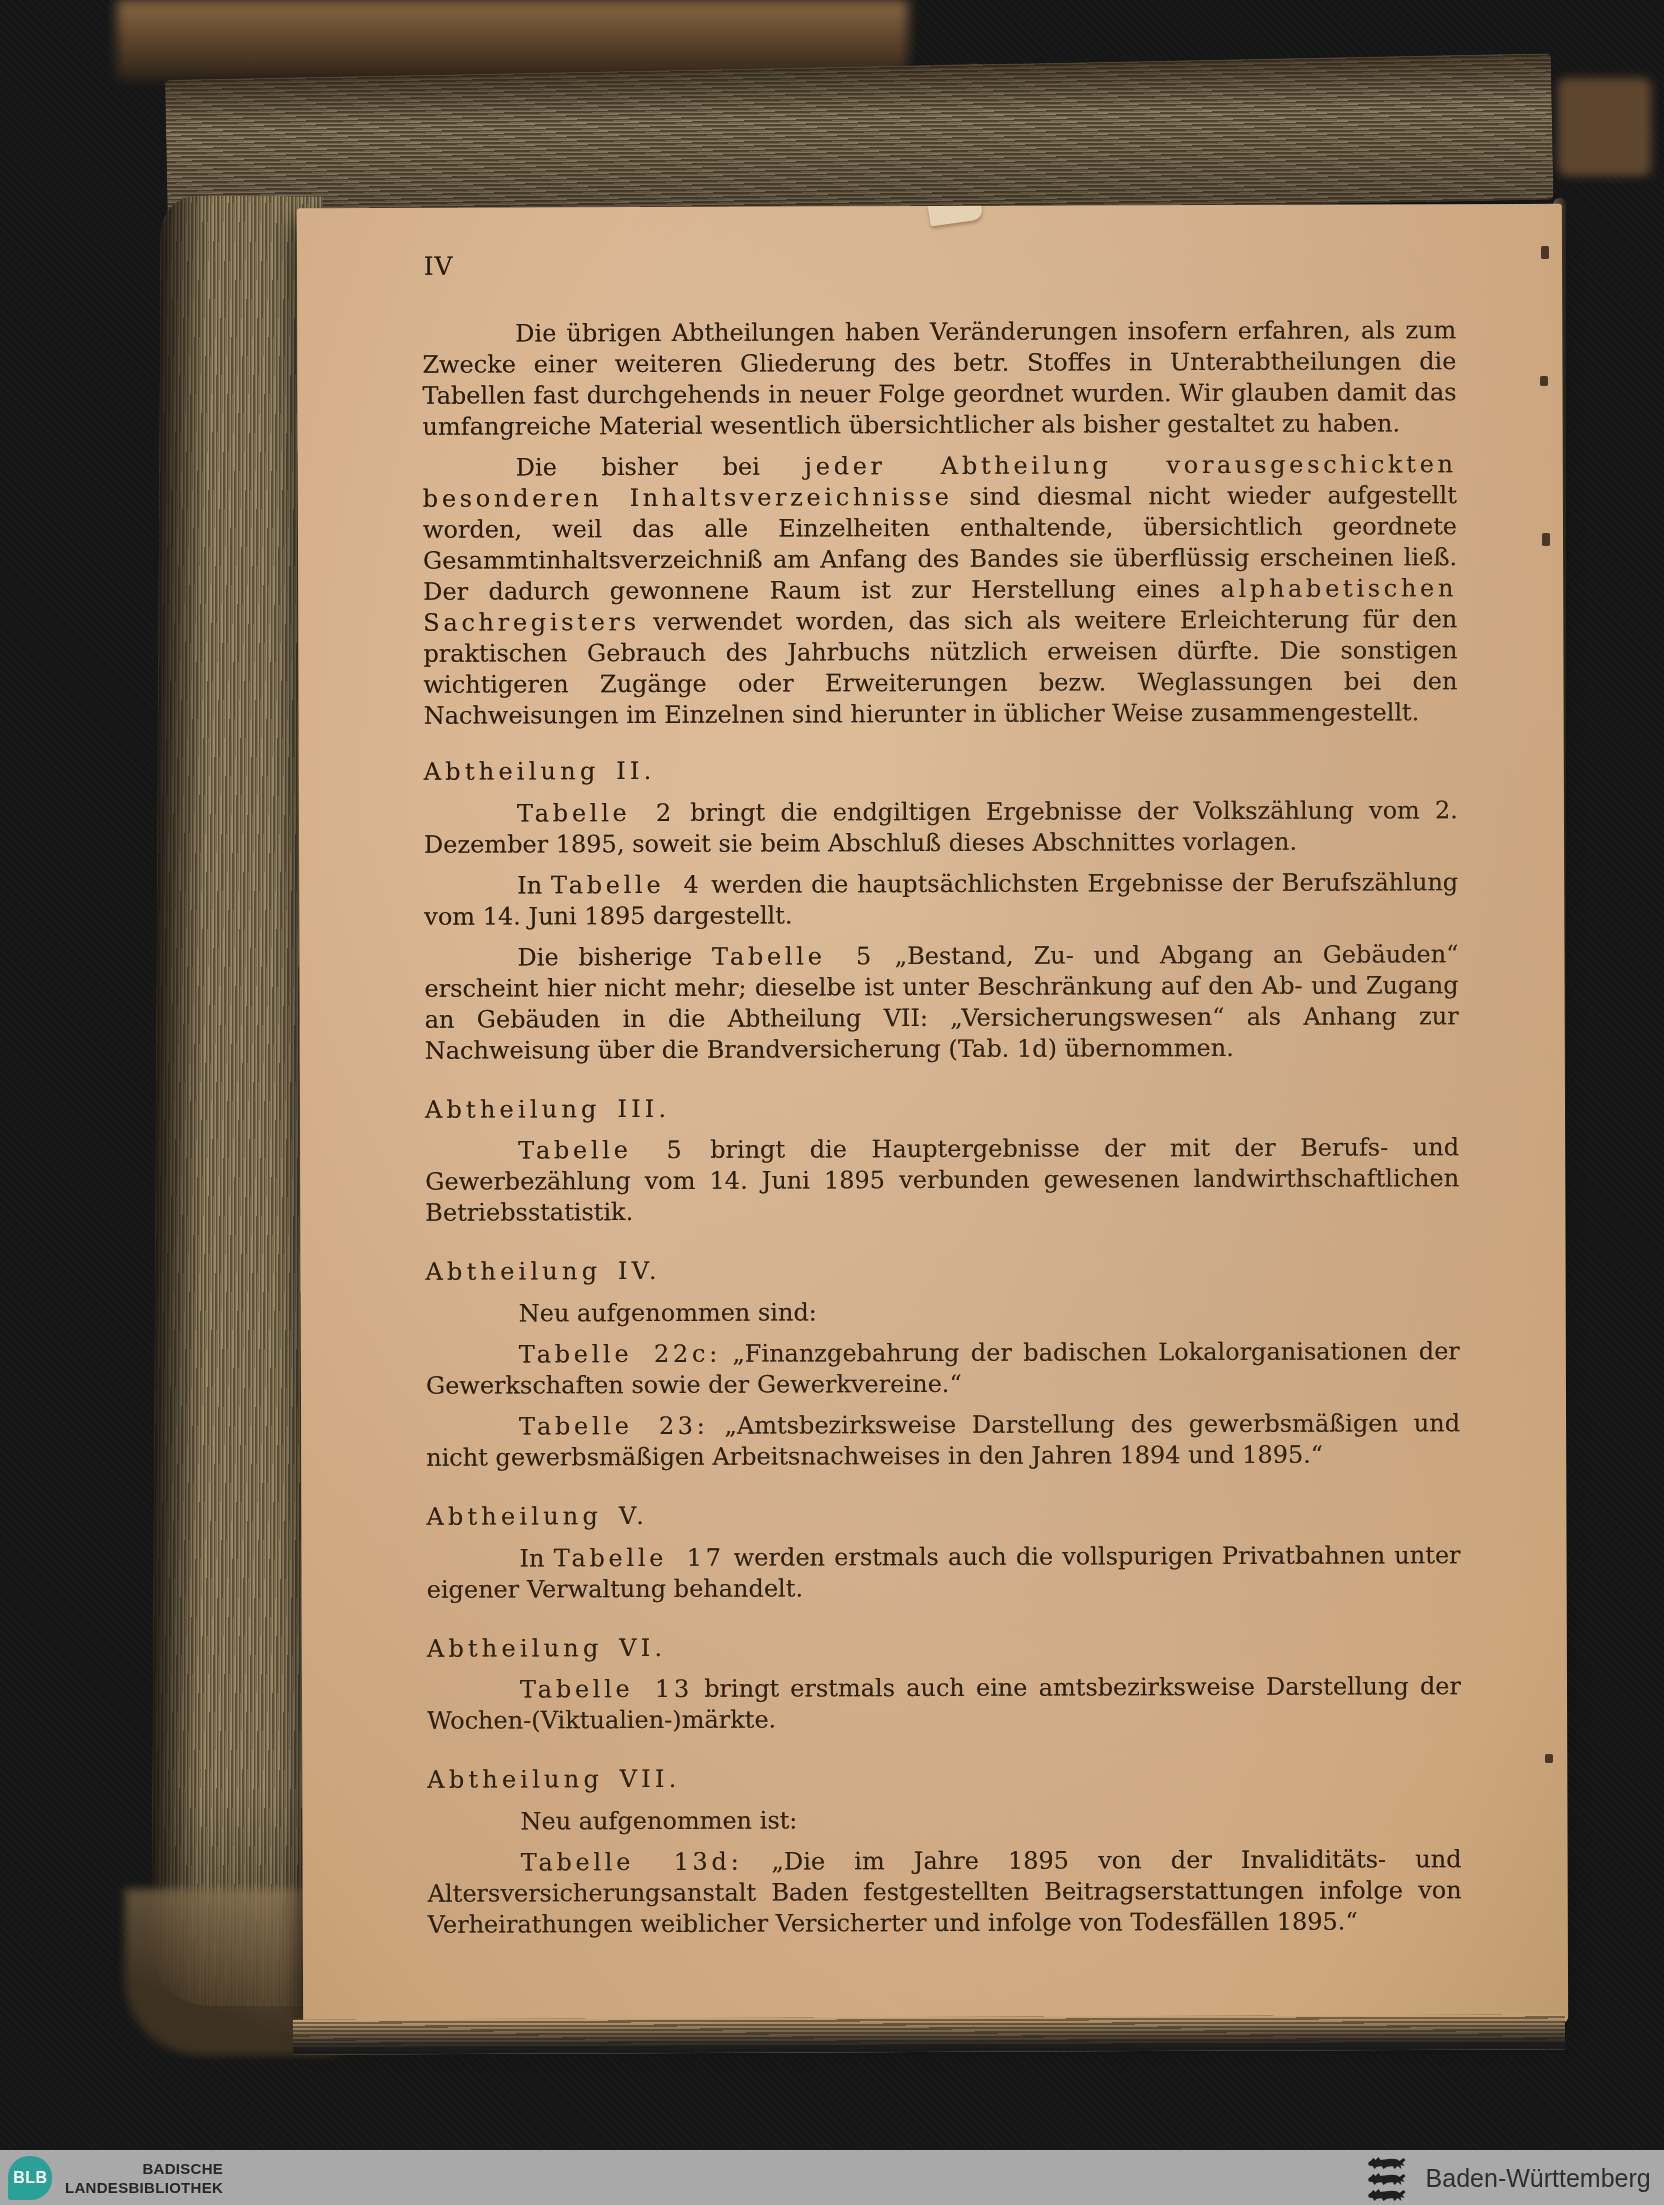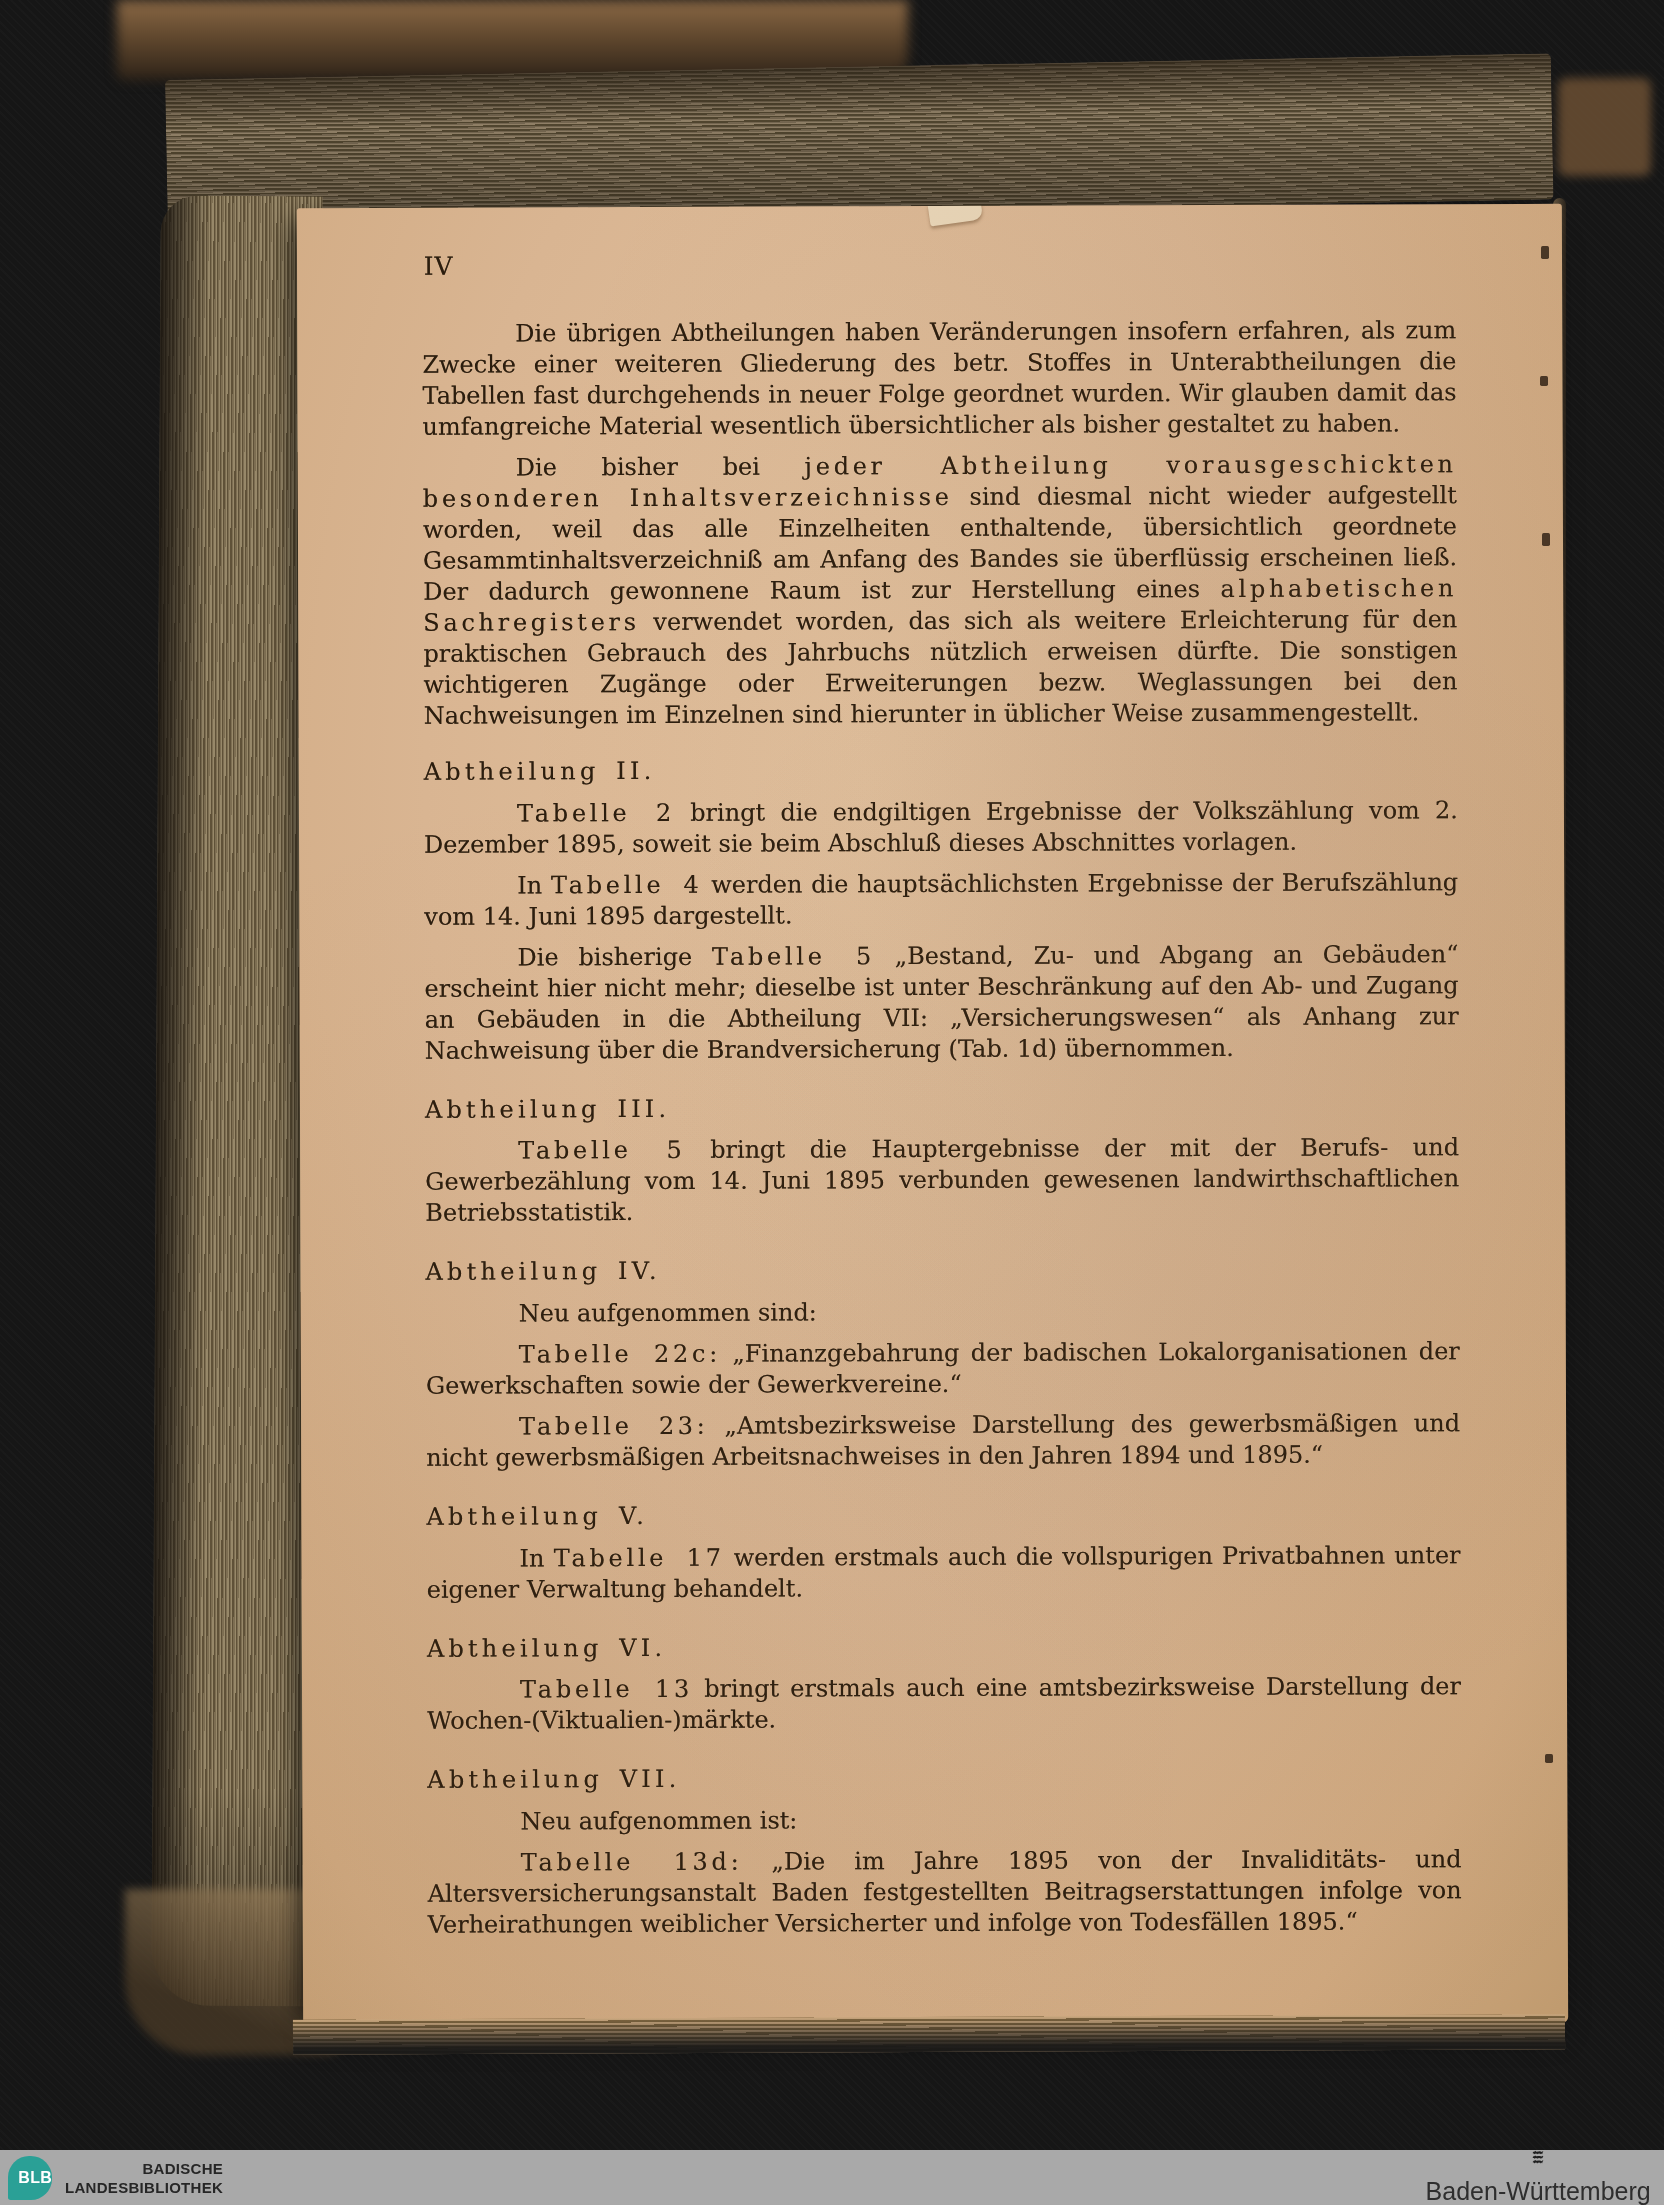--- a/index.html
+++ b/index.html
@@ -114,30 +114,30 @@
   
   .footer{
     position:absolute;left:0;top:2150px;width:1664px;height:56px;
     background:#a9a9a9;
     font-family:"Liberation Sans", sans-serif;
   }
   .blb-badge{
     position:absolute;left:8.3px;top:5.8px;width:44px;height:44px;
     background:#2aa096;border-radius:48% 48% 48% 6%;
     color:#ffffff;font-weight:bold;font-size:16px;line-height:44px;
-    text-align:right;letter-spacing:0.4px;
+    text-align:center;letter-spacing:0.4px;
   }
   .library-name{
     position:absolute;left:65px;top:9.2px;
     font-weight:bold;font-size:15px;line-height:19px;
     color:#262626;letter-spacing:0.3px;text-align:right;
   }
   .bw-block{
     position:absolute;right:13.3px;top:0;height:56px;
-    display:flex;align-items:center;gap:13.3px;flex-direction:column;
+    display:flex;align-items:center;gap:13.3px;
   }
   .bw-text{font-size:25px;color:#2e2e2e;}
 </style>
 </head>
 <body>
 
 <div class="scene">
 
   <div class="book-top-blur"></div>
   <div class="headband"></div>

